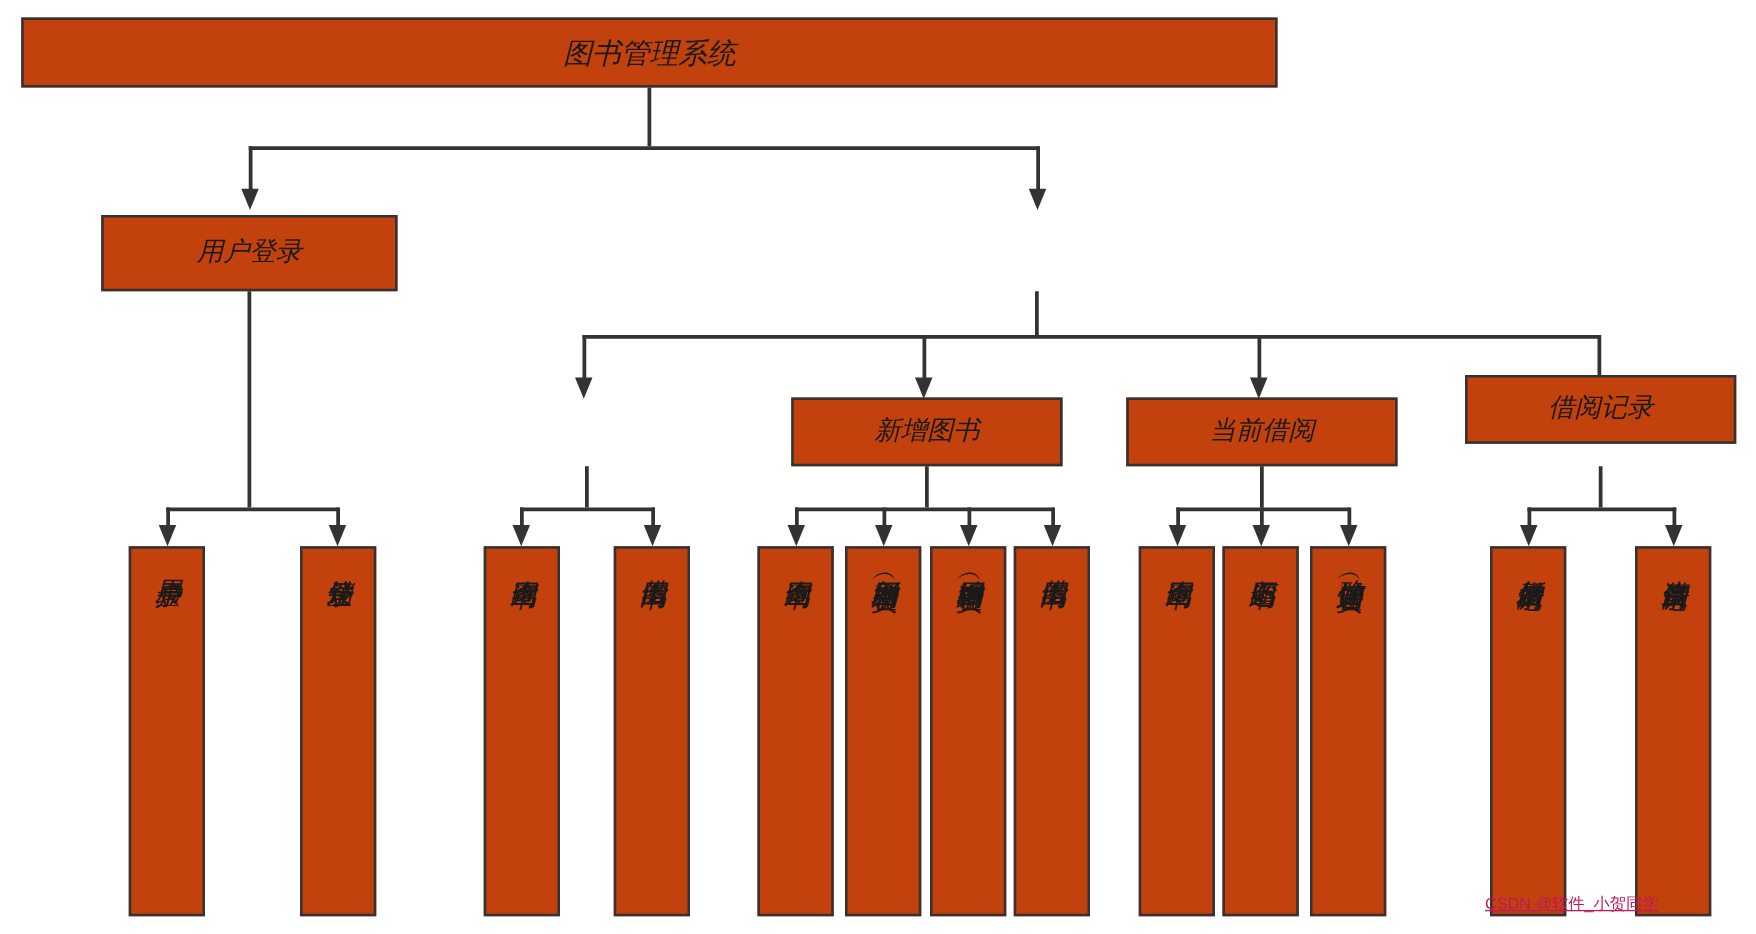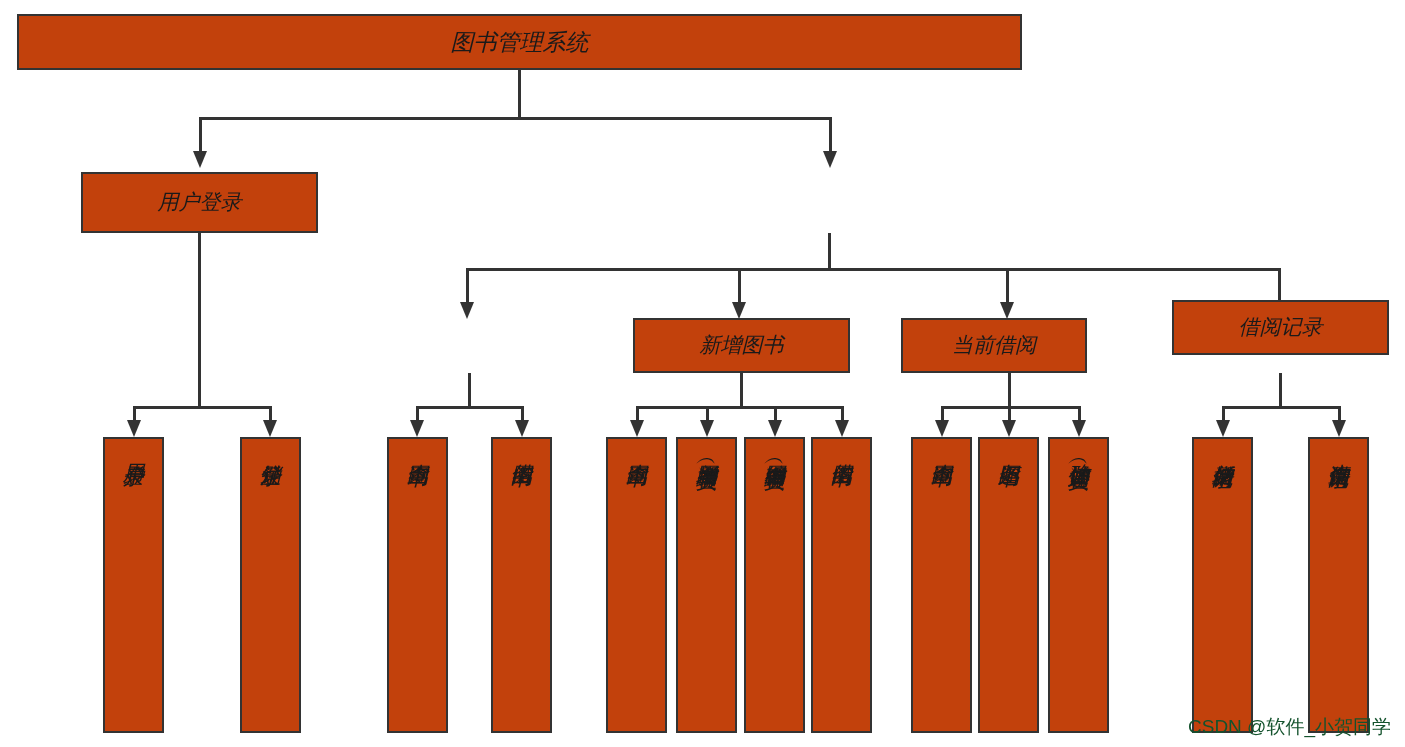--- a/index.html
+++ b/index.html
@@ -72,24 +72,25 @@
   .arrow {
     position: absolute;
     width: 0;
     height: 0;
     border-left: 7px solid transparent;
     border-right: 7px solid transparent;
     border-top: 17px solid #333333;
   }
   .watermark {
     position: absolute;
-    color: #14532d;
-    font-size: 19px;
+    color: #be185d;
+    font-size: 13px;
     white-space: nowrap;
     user-select: none;
+    text-decoration: underline;
   }
 </style>
 </head>
 <body>
 
 <div id="canvas">
 
   <div class="node root" style="left:17px; top:14px; width:1005px; height:56px;">
     <span class="node-label">图书管理系统</span>
   </div>
@@ -119,21 +120,21 @@
   <div class="vline" style="left:738px; top:268px; height:36px;"></div>
   <div class="arrow" style="left:732px; top:302px;"></div>
   <div class="vline" style="left:1006px; top:268px; height:36px;"></div>
   <div class="arrow" style="left:1000px; top:302px;"></div>
   <div class="vline" style="left:1278px; top:268px; height:36px;"></div>
   <div class="arrow" style="left:1272px; top:302px;"></div>
 
   <div class="node mid" style="left:633px; top:318px; width:217px; height:55px;">
     <span class="node-label">新增图书</span>
   </div>
-  <div class="node mid" style="left:901px; top:318px; width:186px; height:55px;">
+  <div class="node mid" style="left:901px; top:318px; width:217px; height:55px;">
     <span class="node-label">当前借阅</span>
   </div>
   <div class="node mid" style="left:1172px; top:300px; width:217px; height:55px;">
     <span class="node-label">借阅记录</span>
   </div>
 
   <div class="vline" style="left:468px; top:373px; height:33px;"></div>
   <div class="hline" style="left:416px; top:406px; width:108px;"></div>
   <div class="vline" style="left:416px; top:406px; height:17px;"></div>
   <div class="arrow" style="left:410px; top:420px;"></div>

